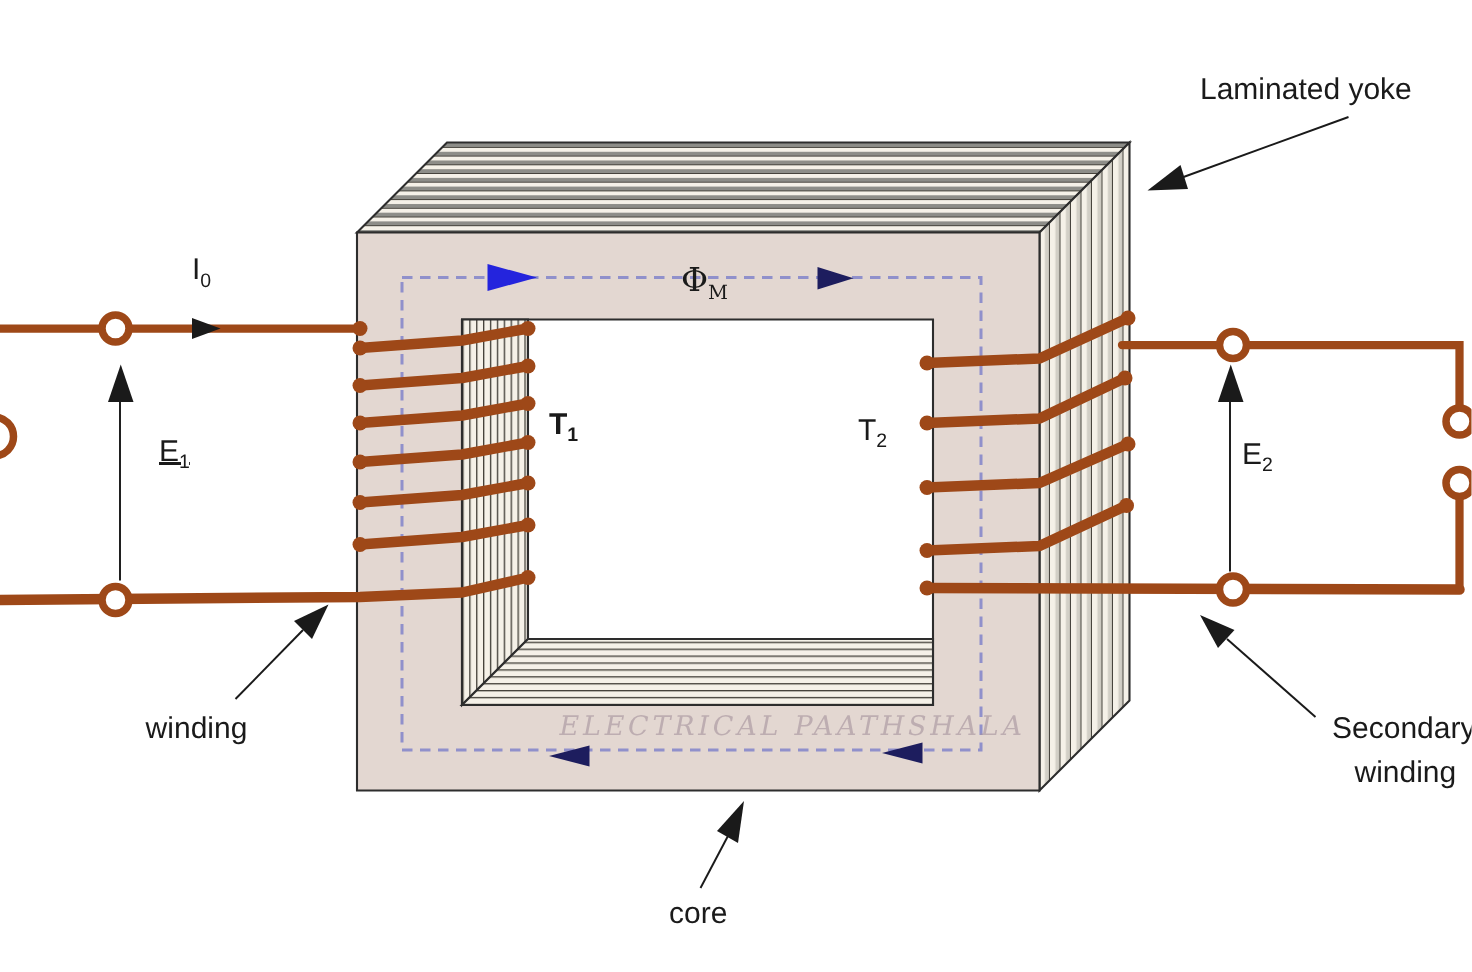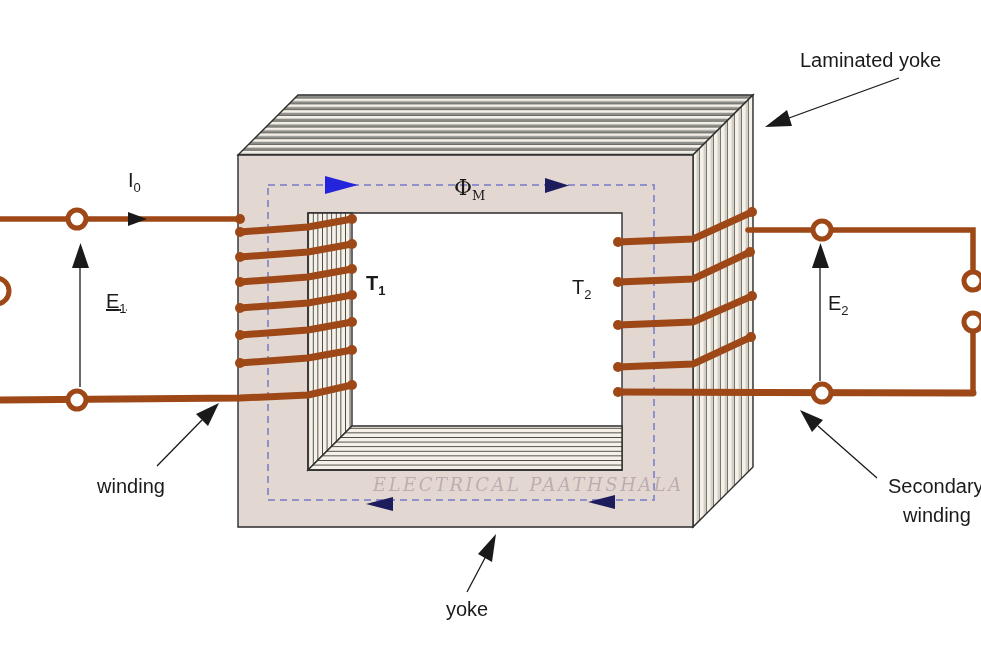--- a/index.html
+++ b/index.html
@@ -163,21 +163,21 @@
 
   <div class="lbl" style="left:800px;top:48px;">Laminated yoke</div>
 
   <div class="lbl center2" style="left:61px;top:472px;width:140px;">
     <div>winding</div>
   </div>
 
   <div class="lbl" style="left:888px;top:474px;">Secondary</div>
   <div class="lbl" style="left:903px;top:503px;">winding</div>
 
-  <div class="lbl" style="left:446px;top:597px;">yoke</div>
+  <div class="lbl" style="left:446px;top:597px;">core</div>
 
   <div class="lbl" style="left:128px;top:168px;">
     <span>I</span><sub>0</sub>
   </div>
   <div class="lbl" style="left:106px;top:289px;text-decoration:underline;">
     <span>E</span><sub>1</sub>
   </div>
   <div class="lbl" style="left:828px;top:291px;">
     <span>E</span><sub>2</sub>
   </div>

